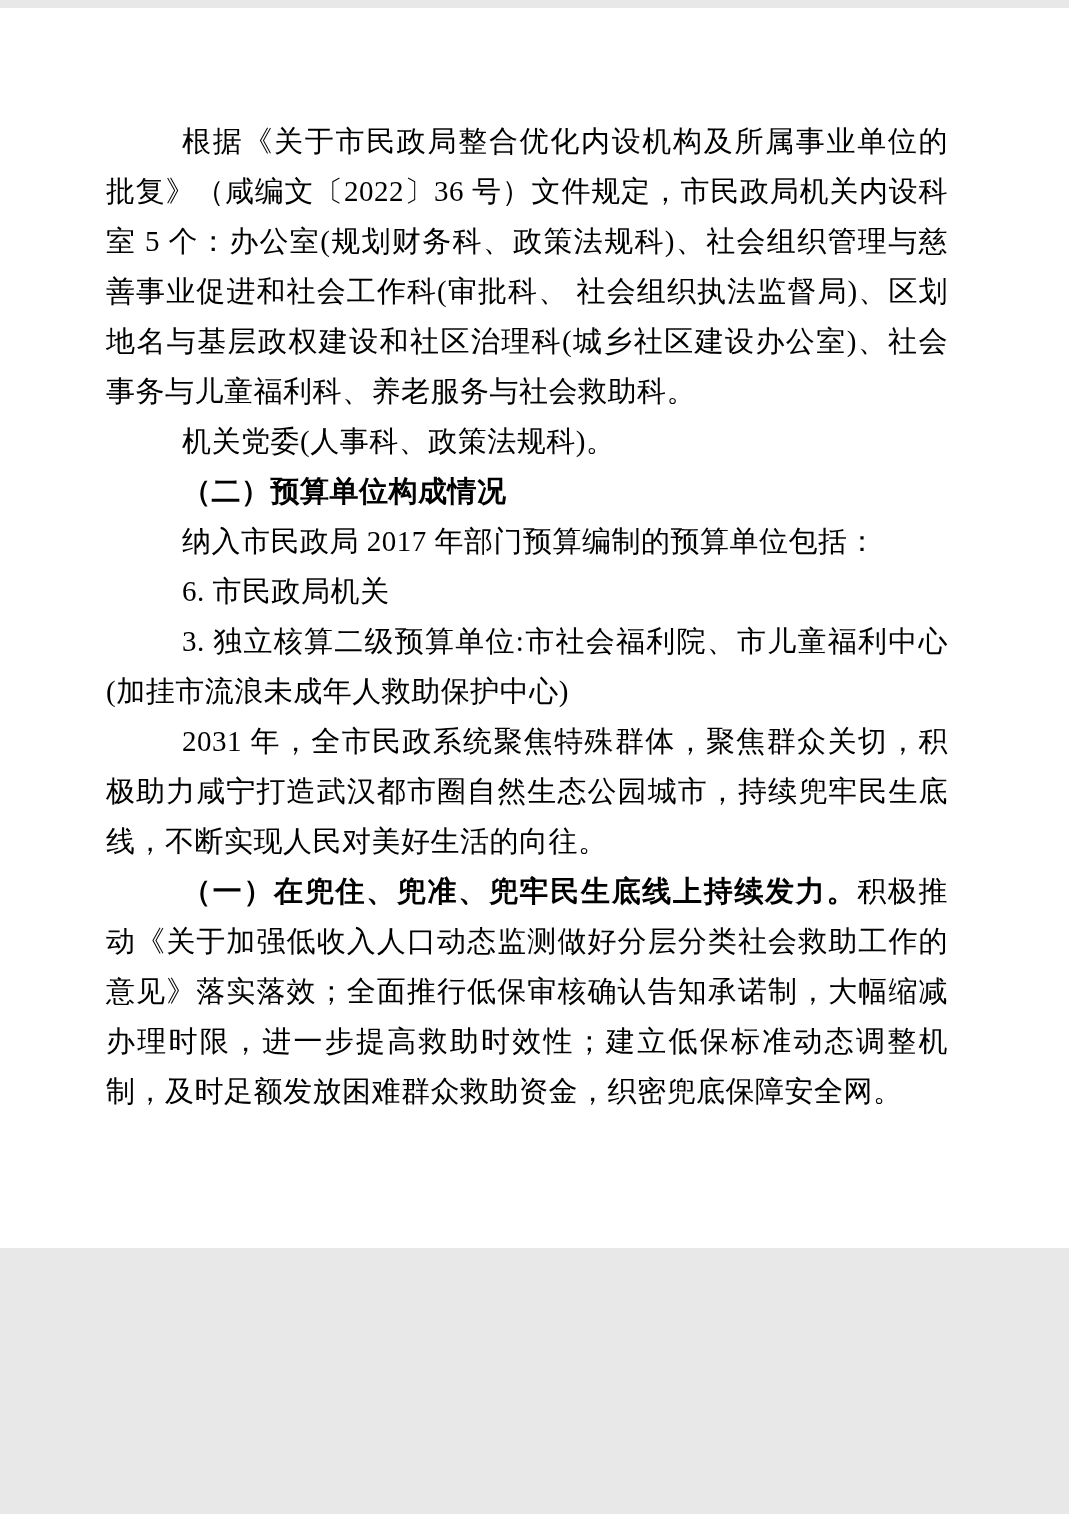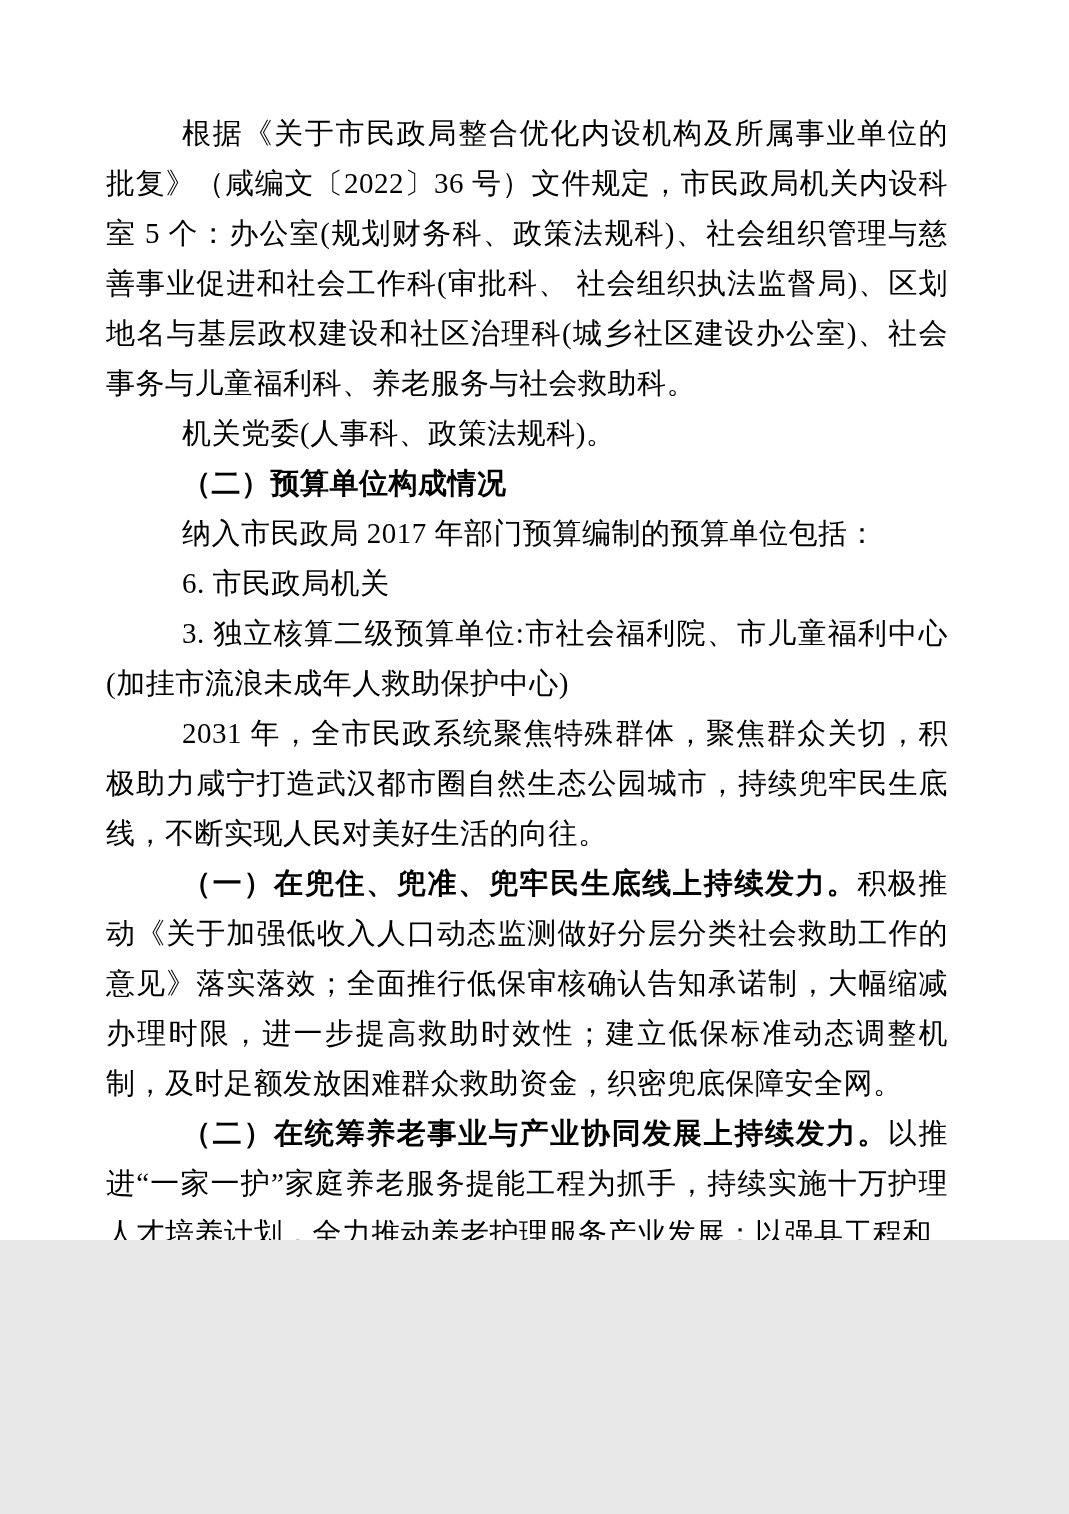--- a/index.html
+++ b/index.html
@@ -6,21 +6,21 @@
     margin: 0;
     padding: 0;
     background: #e8e8e8;
   }
   .page {
     position: relative;
     width: 1069px;
     height: 1240px;
     background: #ffffff;
     overflow: hidden;
-    margin: 0 auto;
+    margin: 8px auto;
   }
   .content {
     position: absolute;
     left: 106px;
     top: 108px;
     width: 842px;
   }
   .para {
     margin: 0;
     padding: 0;
@@ -66,18 +66,17 @@
     <p class="para">6. 市民政局机关</p>
 
 
     <p class="para">3. 独立核算二级预算单位:市社会福利院、市儿童福利中心(加挂市流浪未成年人救助保护中心)</p>
 
 
     <p class="para">2031 年，全市民政系统聚焦特殊群体，聚焦群众关切，积极助力咸宁打造武汉都市圈自然生态公园城市，持续兜牢民生底线，不断实现人民对美好生活的向往。</p>
 
     <p class="para"><span class="bold">（一）在兜住、兜准、兜牢民生底线上持续发力。</span><span>积极推动《关于加强低收入人口动态监测做好分层分类社会救助工作的意见》落实落效；全面推行低保审核确认告知承诺制，大幅缩减办理时限，进一步提高救助时效性；建立低保标准动态调整机制，及时足额发放困难群众救助资金，织密兜底保障安全网。</span></p>
 
-    <p class="para"><span class="bold">（二）在统筹养老事业与产业协同发展上持续发力。</span><span>以推进“一家一护”家庭养老服务提能工程为抓手，持续实施十万护理人才培养计划，全力推动养老护理服务产业发展；以强县工程和</span></p>
 
   </div>
 
   <div class="page-number">4</div>
 </div>
 
 </body></html>

